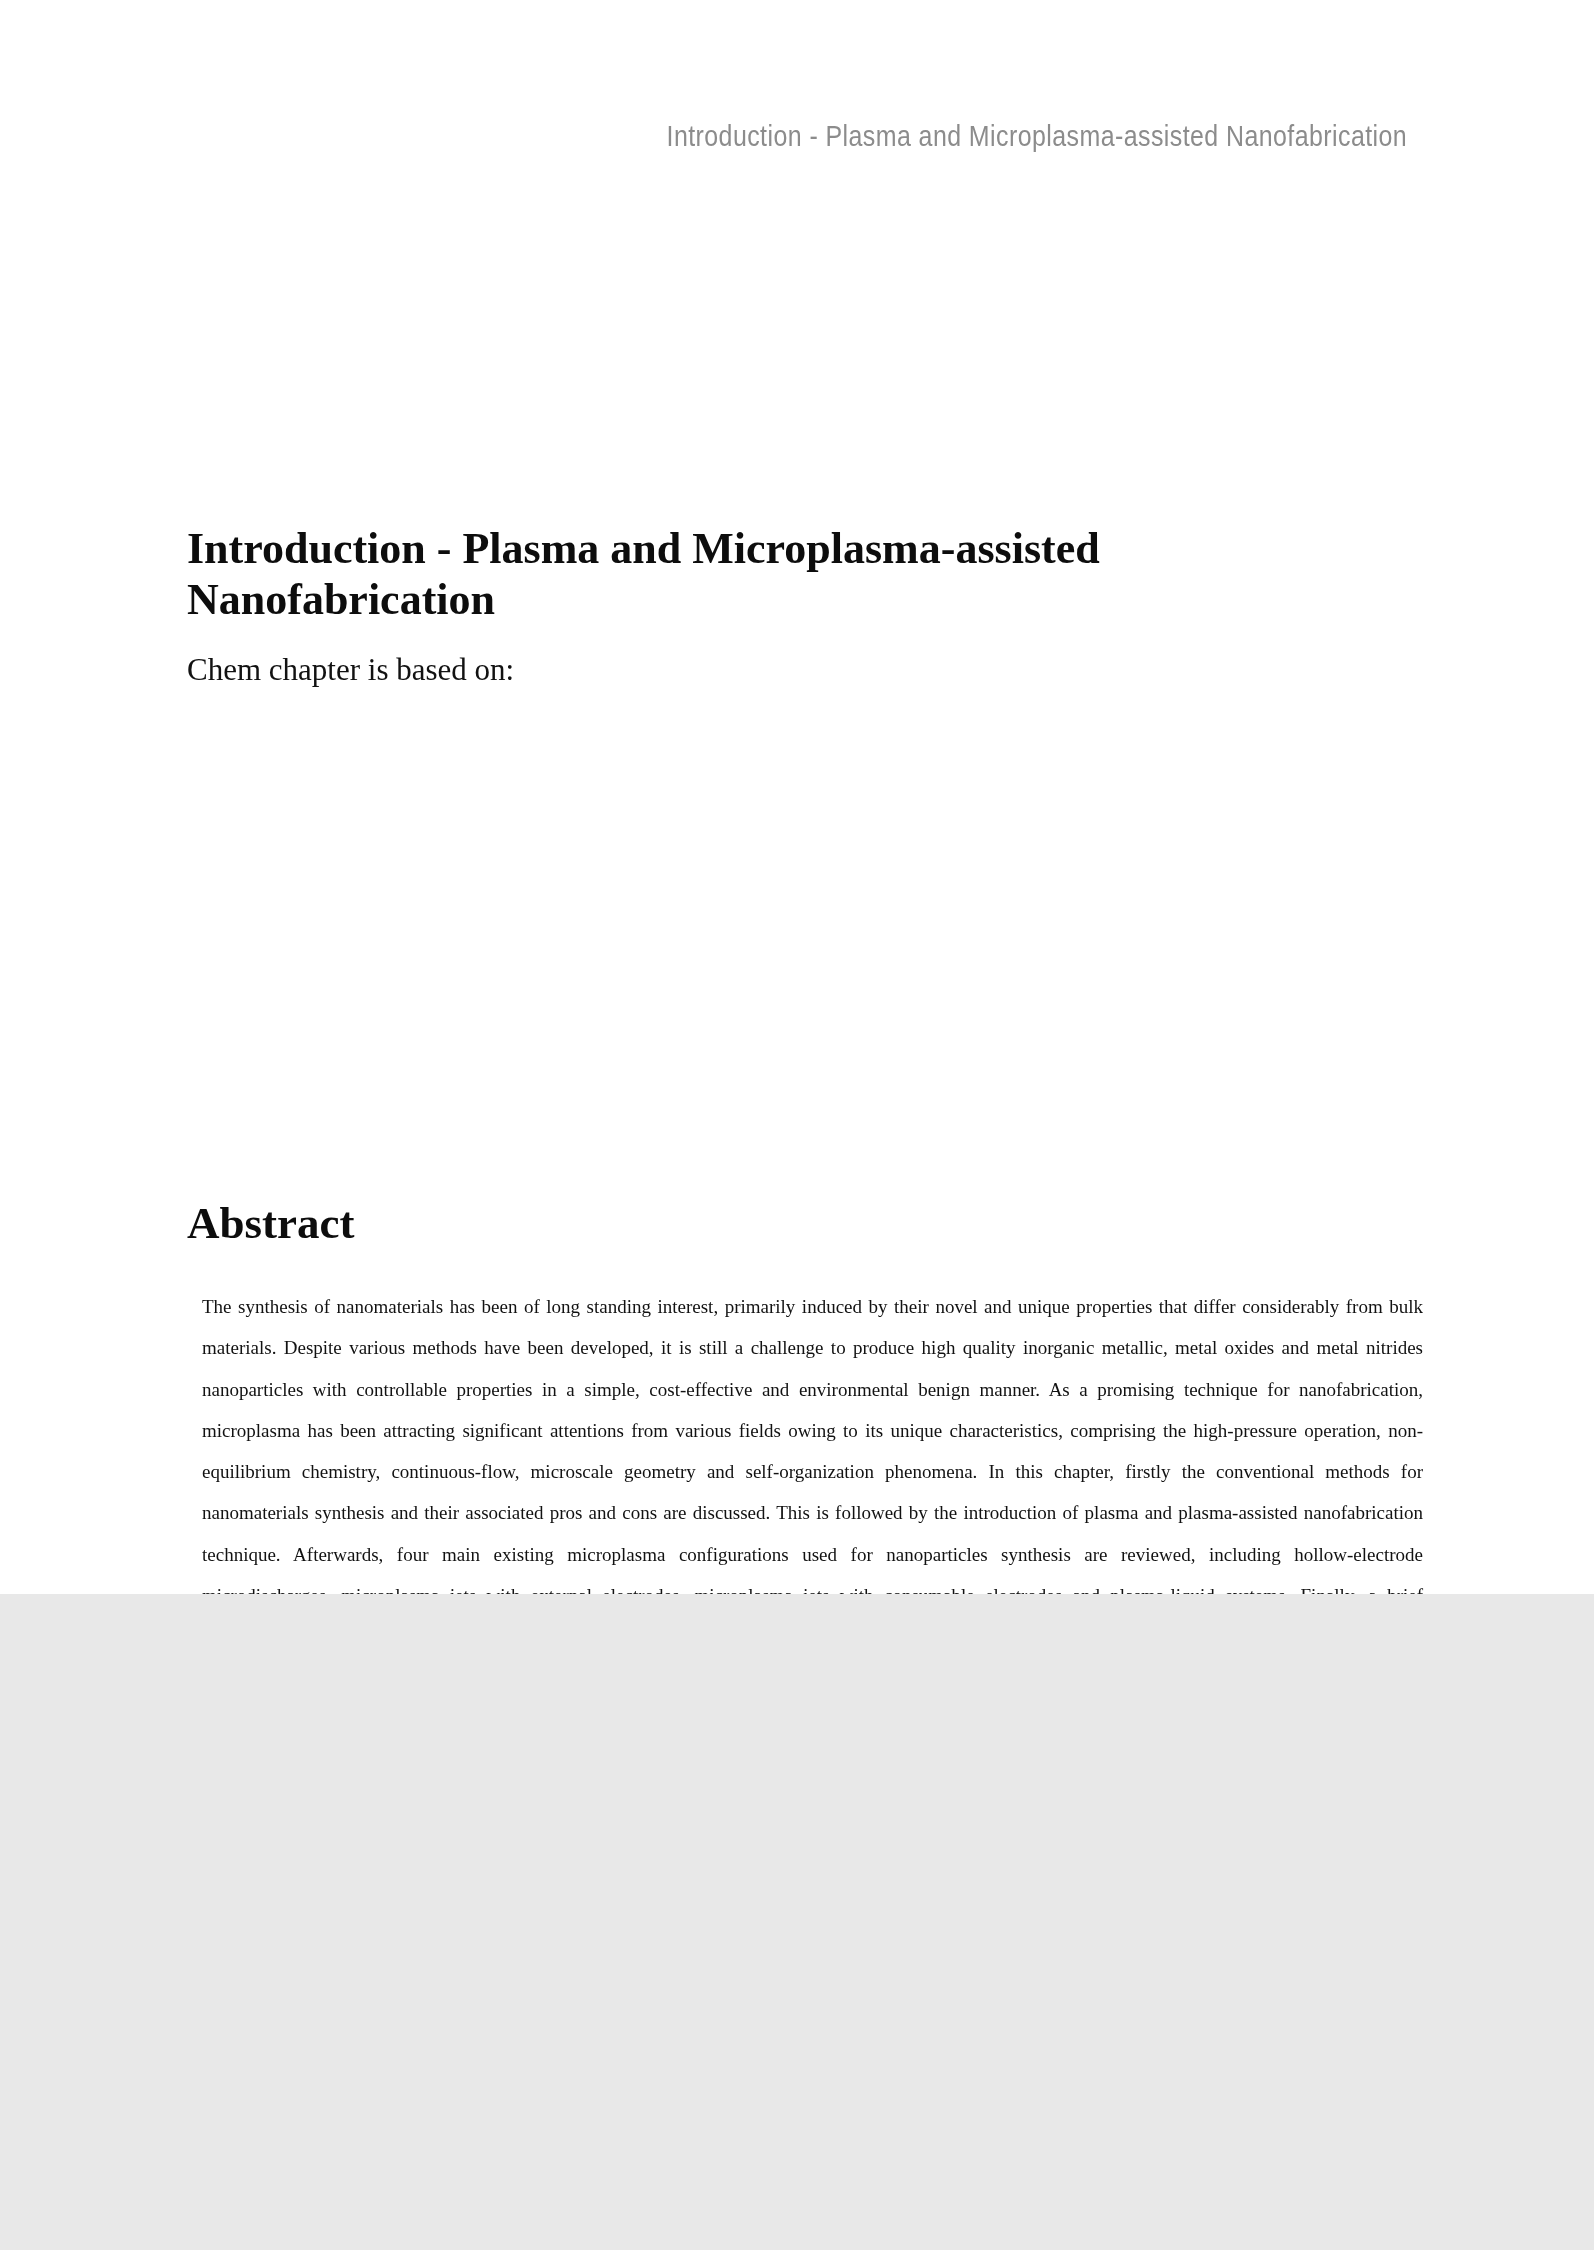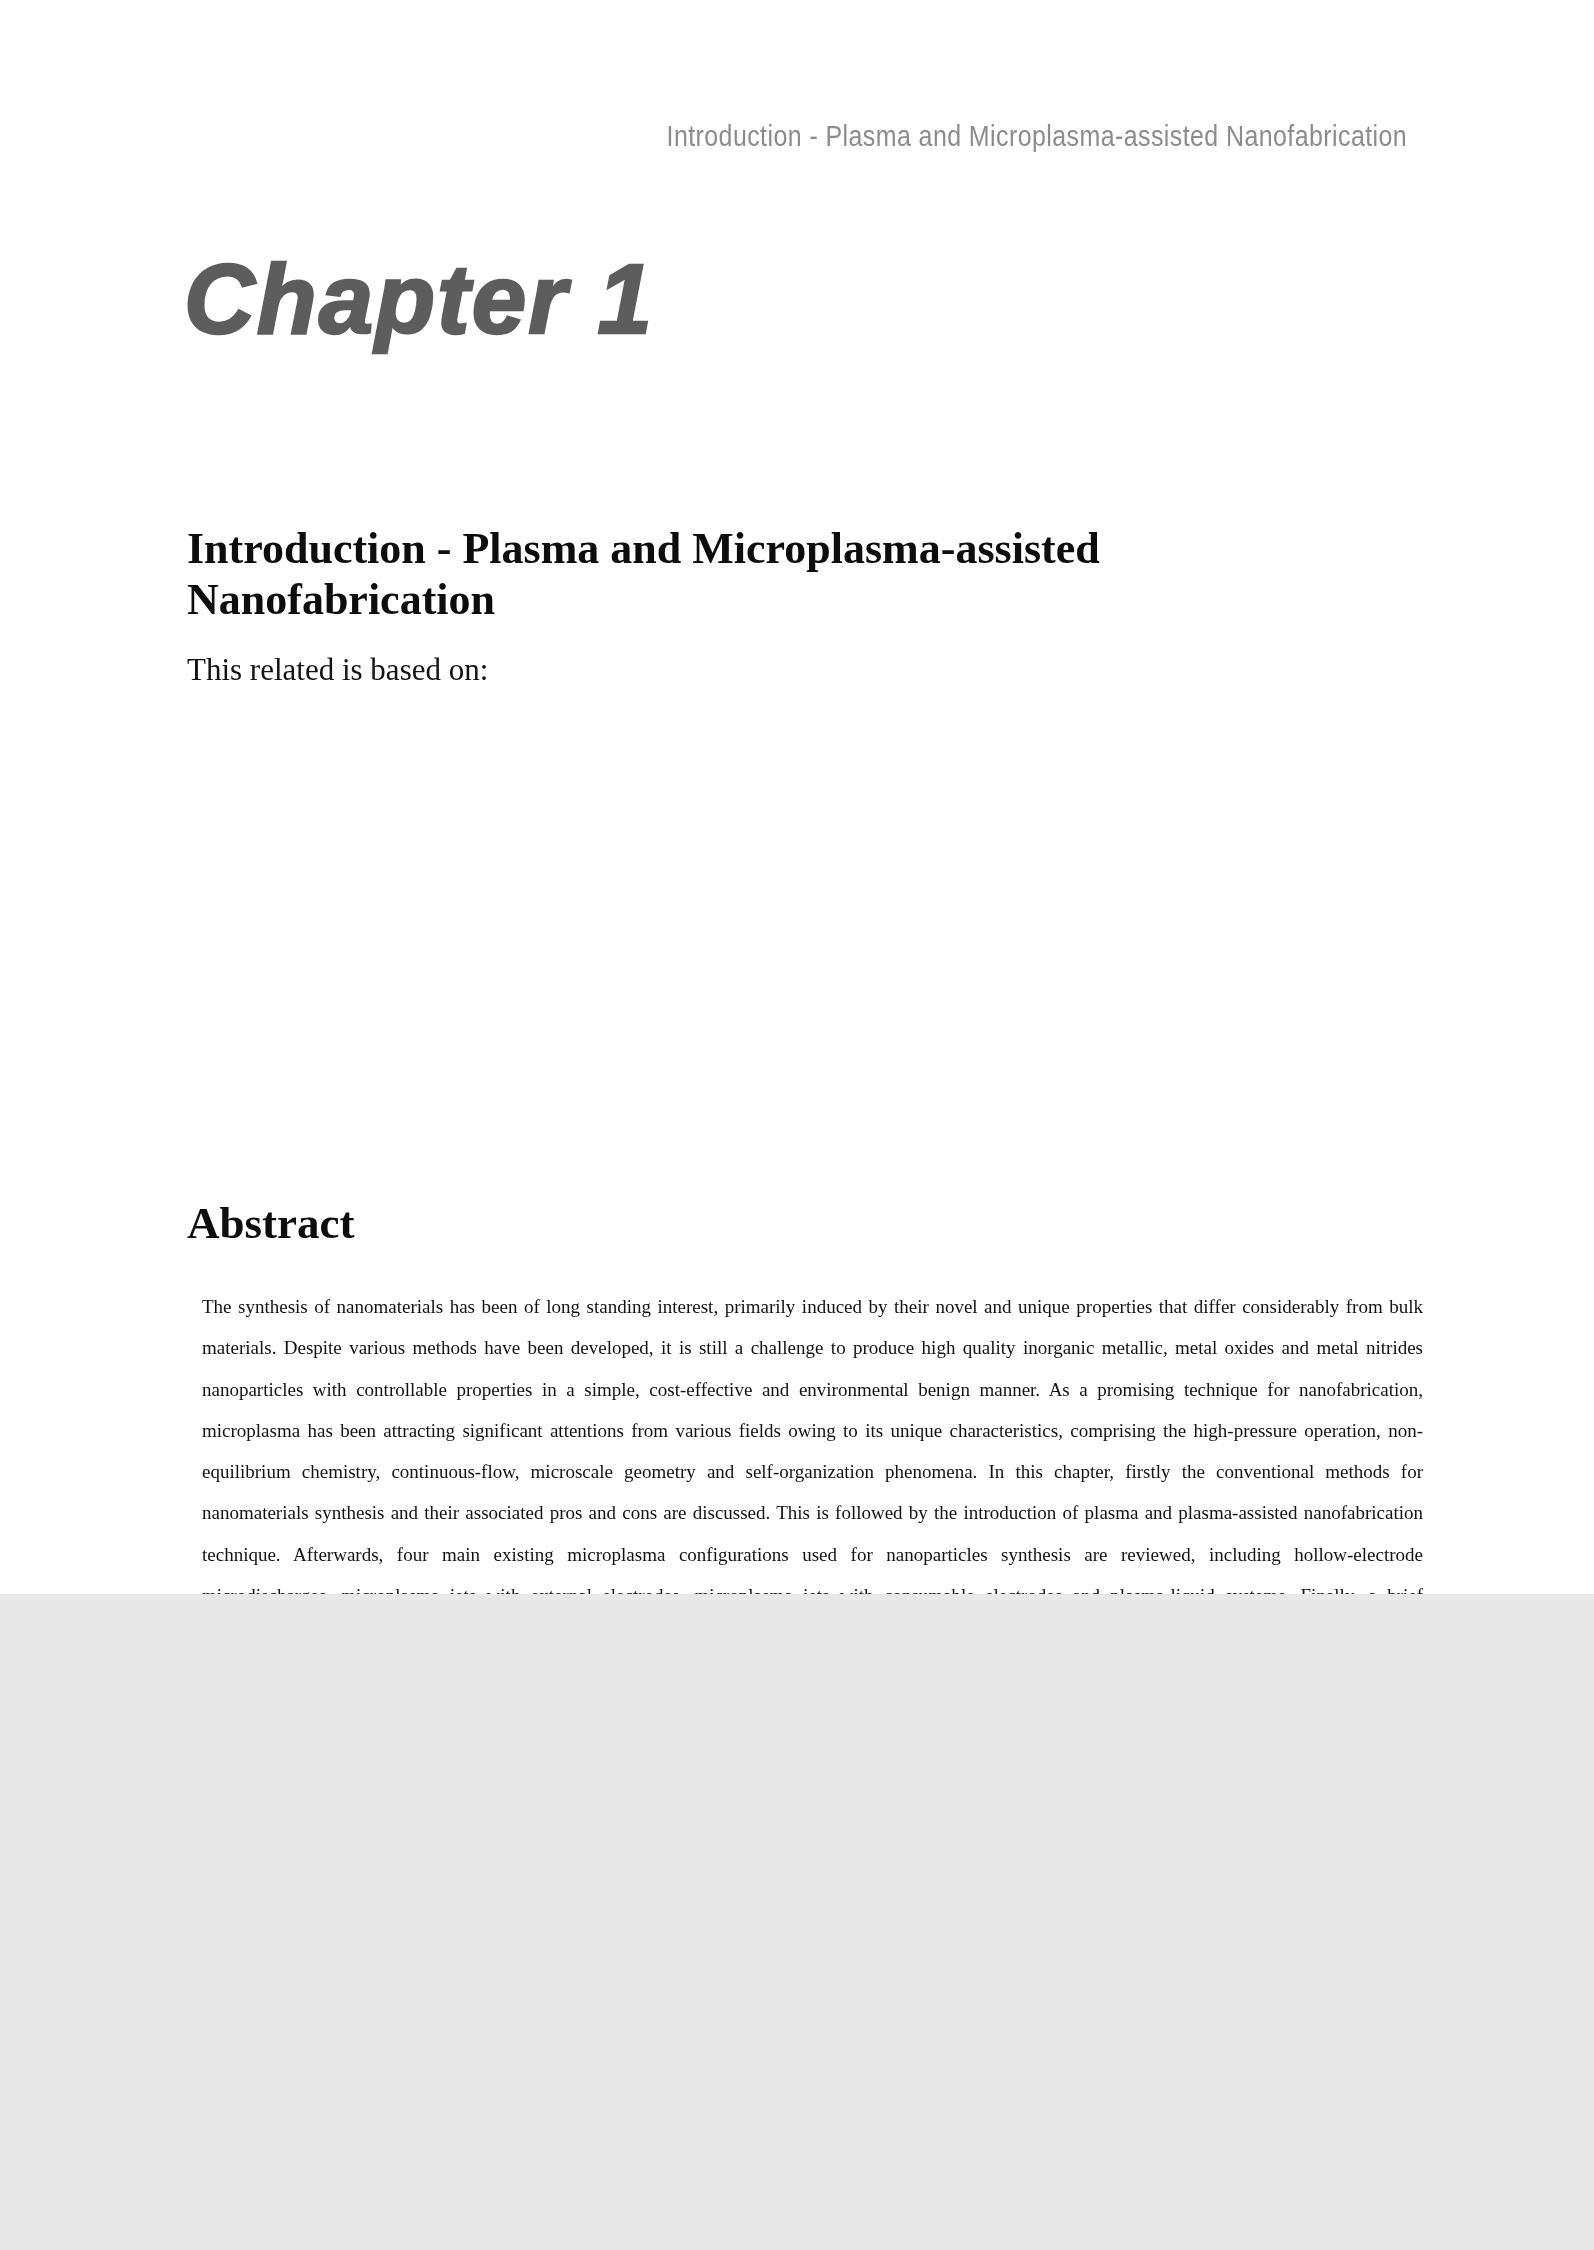--- a/index.html
+++ b/index.html
@@ -98,25 +98,24 @@
     color: #121212;
   }
 </style>
 </head>
 <body>
 
 <div class="page">
 
   <div class="running-header">Introduction - Plasma and Microplasma-assisted Nanofabrication</div>
 
-  <div class="chapter-label">Chapter 1</div>
 
   <h1 class="section-title">Introduction - Plasma and Microplasma-assisted Nanofabrication</h1>
 
-  <div class="based-on">This related is based on:</div>
+  <div class="based-on">Chem chapter is based on:</div>
 
 
   <h2 class="abstract-heading">Abstract</h2>
 
   <p class="abstract-body">The synthesis of nanomaterials has been of long standing interest, primarily induced by their novel and unique properties that differ considerably from bulk materials. Despite various methods have been developed, it is still a challenge to produce high quality inorganic metallic, metal oxides and metal nitrides nanoparticles with controllable properties in a simple, cost-effective and environmental benign manner. As a promising technique for nanofabrication, microplasma has been attracting significant attentions from various fields owing to its unique characteristics, comprising the high-pressure operation, non-equilibrium chemistry, continuous-flow, microscale geometry and self-organization phenomena. In this chapter, firstly the conventional methods for nanomaterials synthesis and their associated pros and cons are discussed. This is followed by the introduction of plasma and plasma-assisted nanofabrication technique. Afterwards, four main existing microplasma configurations used for nanoparticles synthesis are reviewed, including hollow-electrode microdischarges, microplasma jets with external electrodes, microplasma jets with consumable electrodes and plasma-liquid systems. Finally, a brief introduction of related nanomaterials applications as well as the research aim and scope is presented.</p>
 
   <div class="page-number">1</div>
 
 </div>
 

